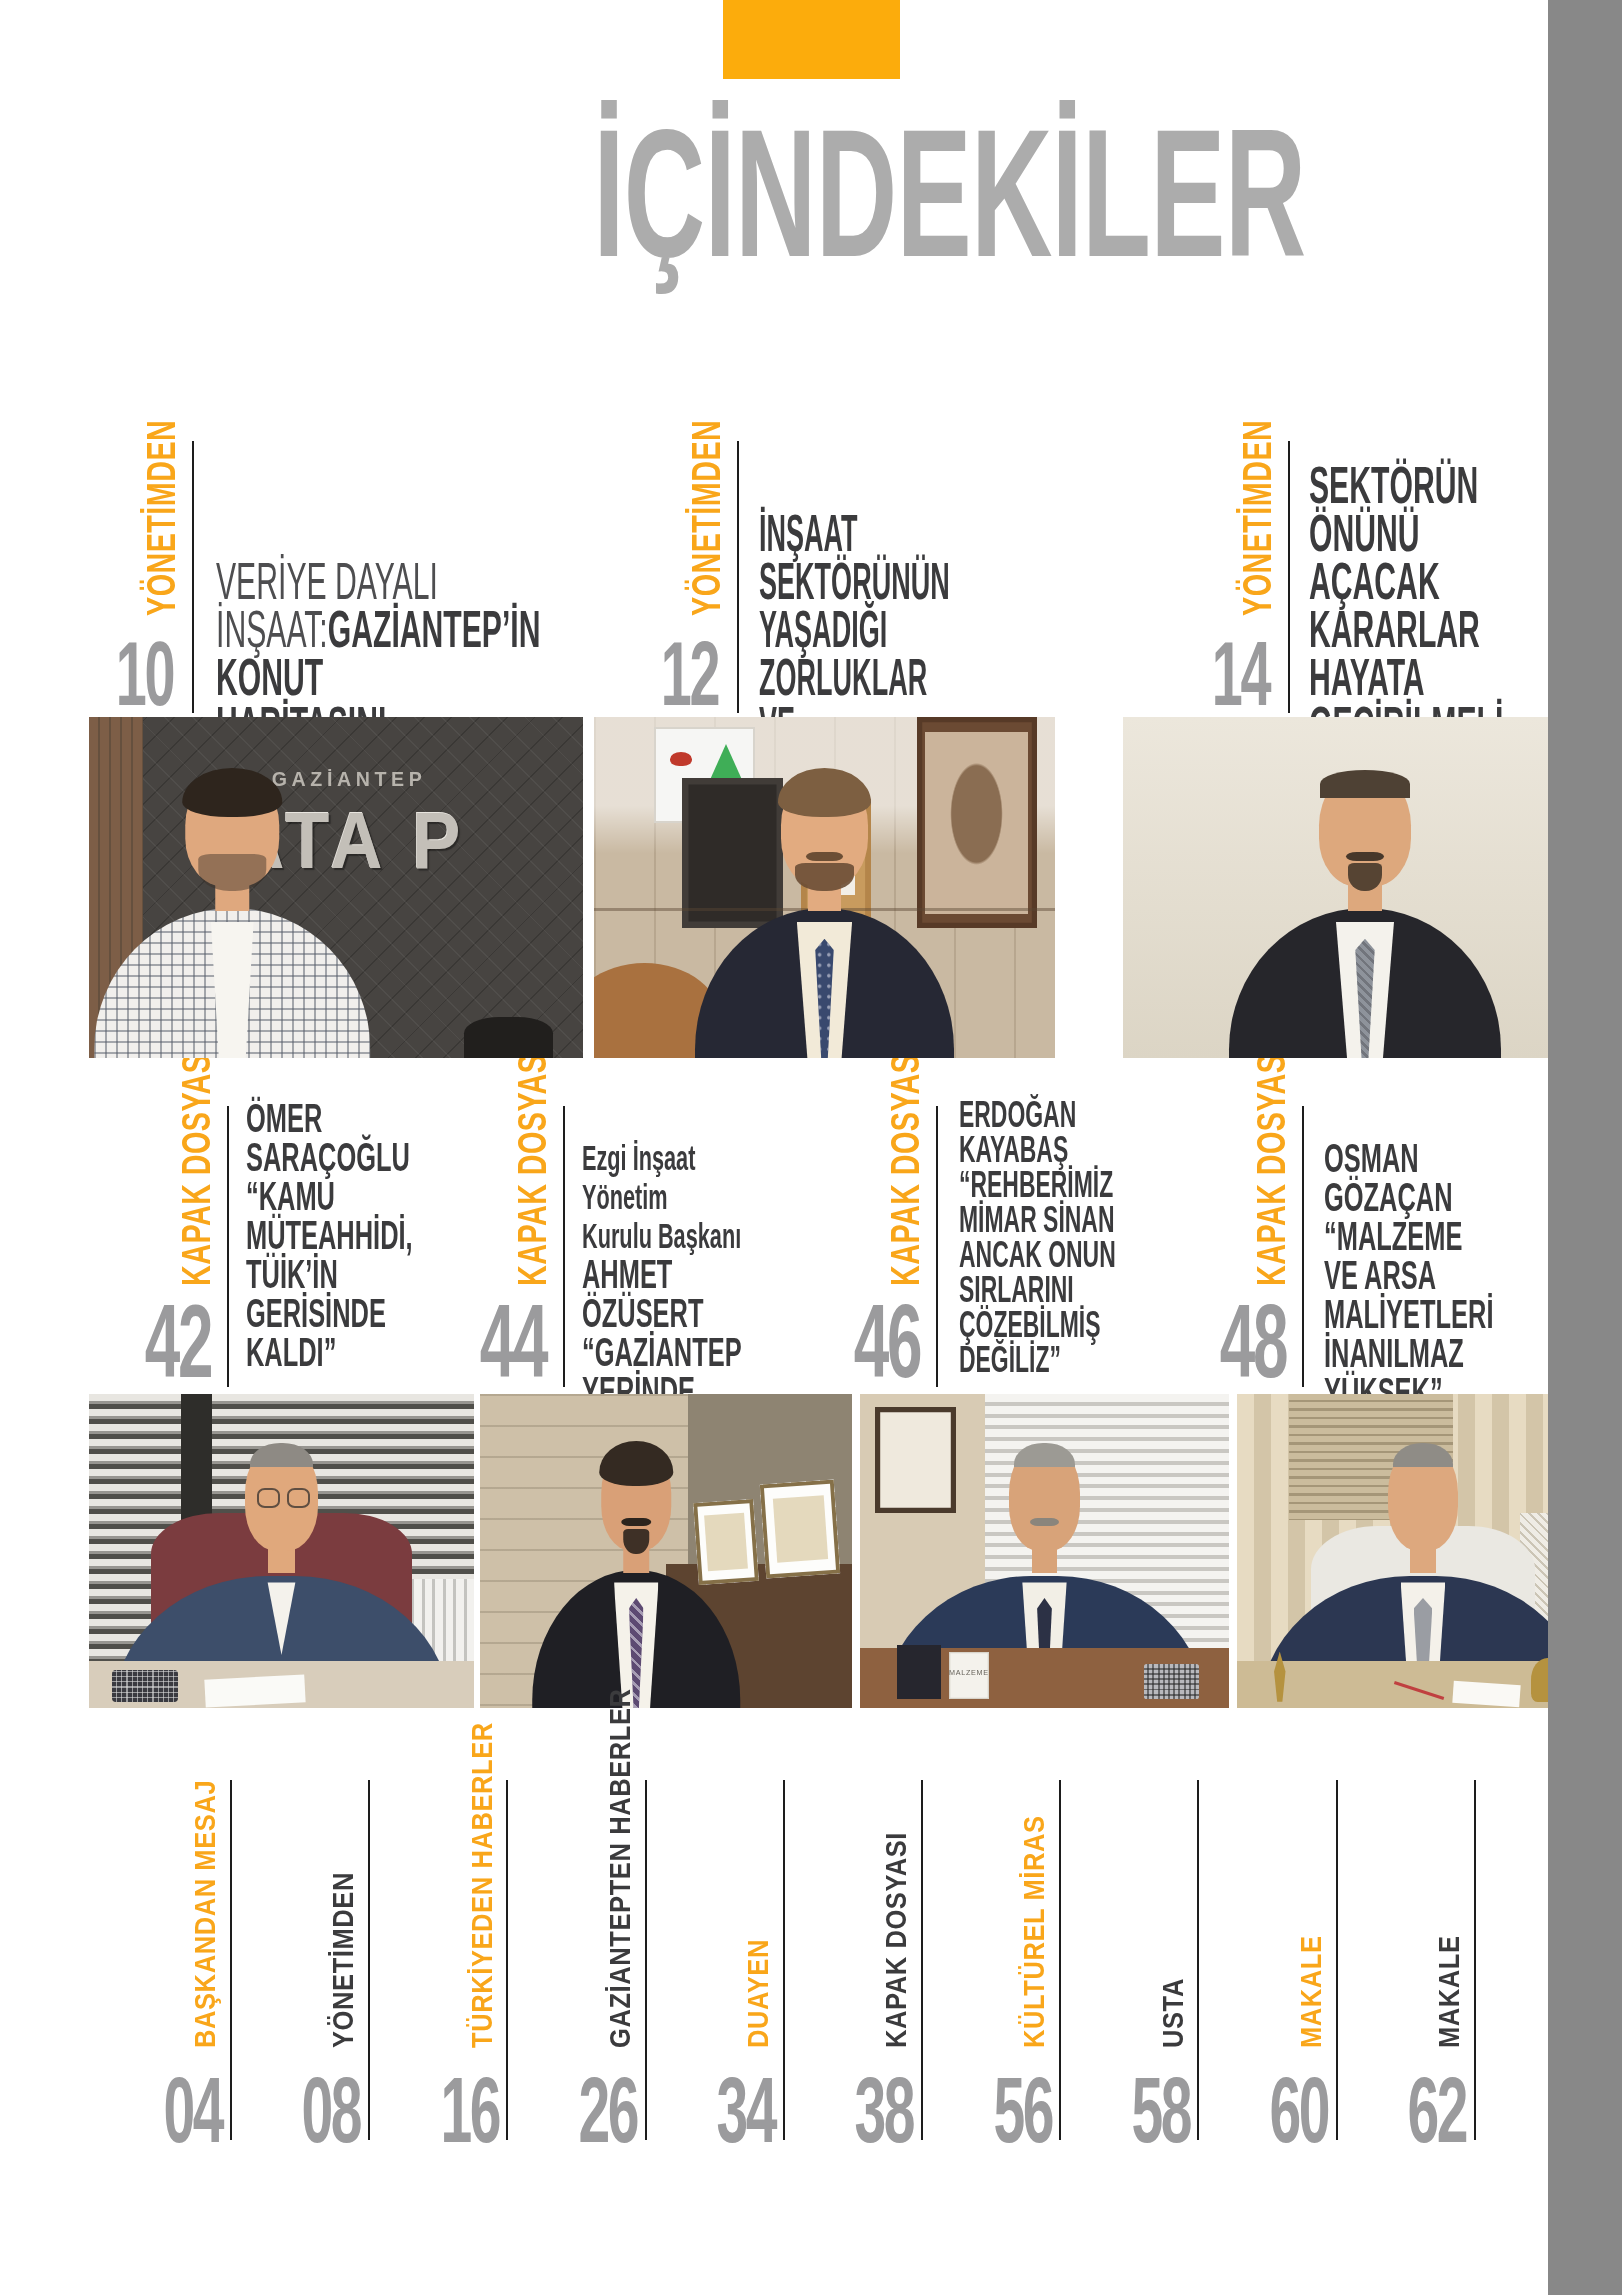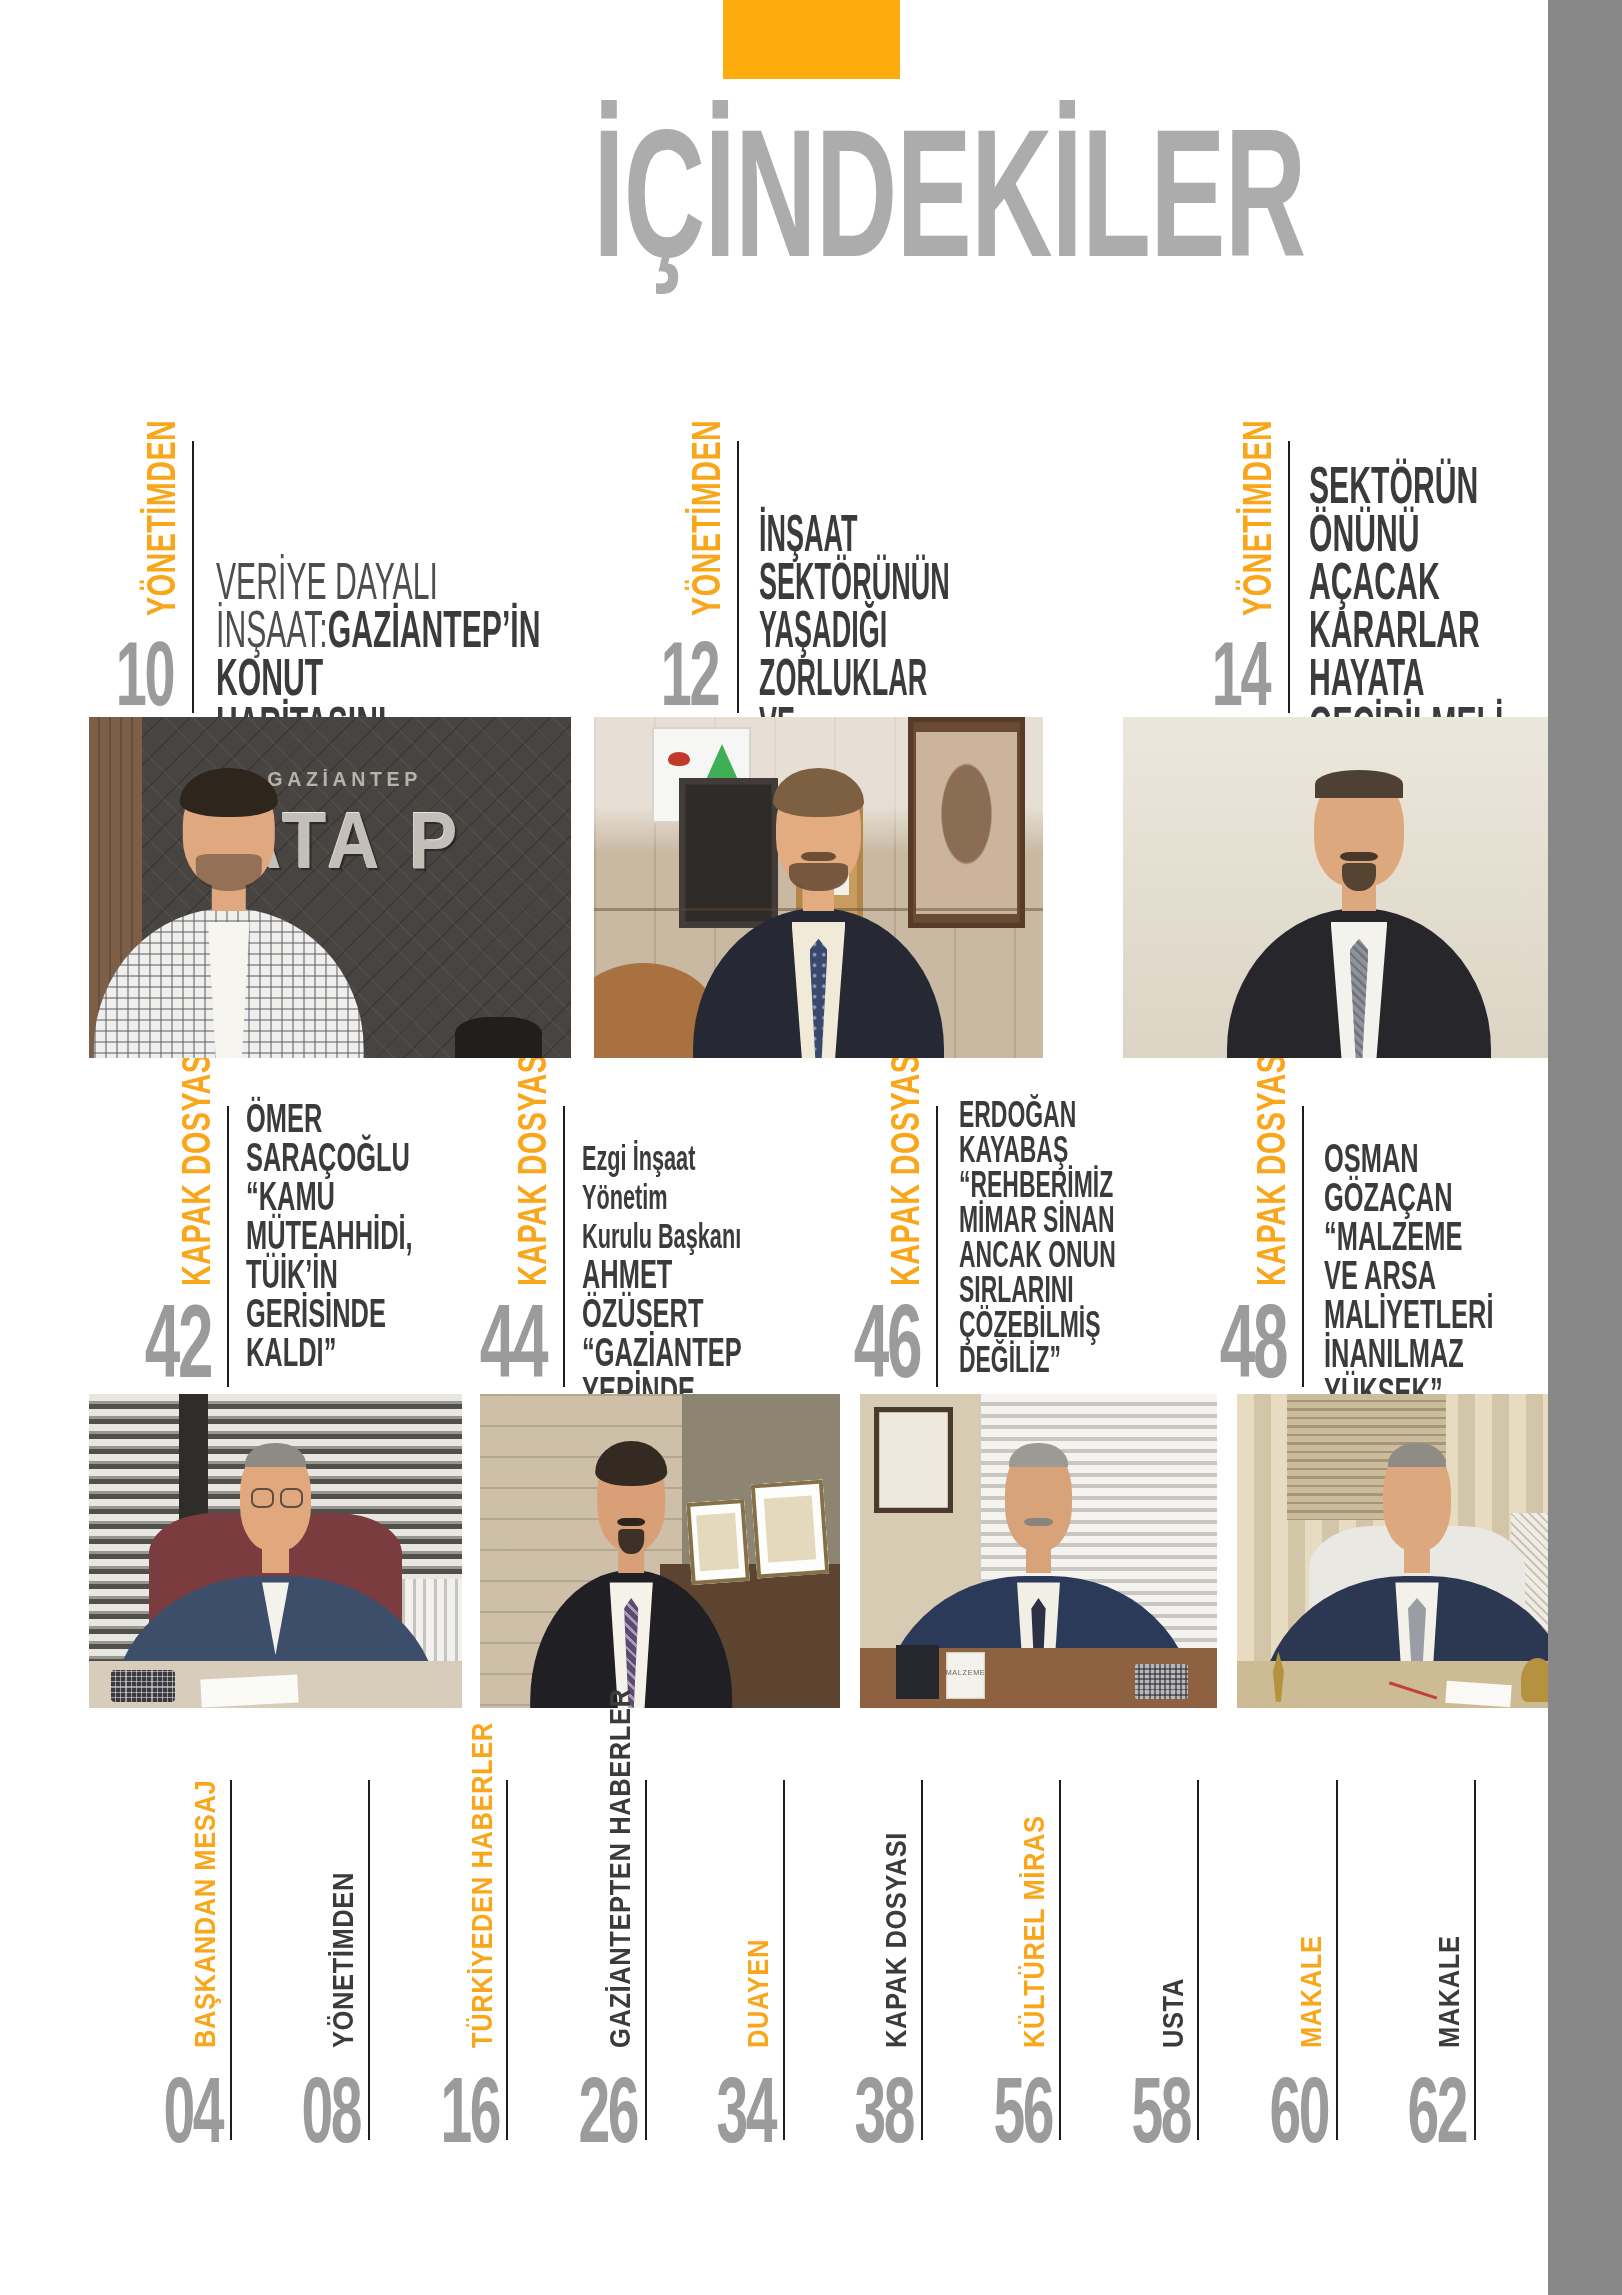--- a/index.html
+++ b/index.html
@@ -26,21 +26,21 @@
   .art-title{position:absolute;color:#3B3B3D;font-weight:700;white-space:pre-line;
       transform-origin:0 0;letter-spacing:0;}
   .t-row1{font-size:52px;line-height:48px;transform:scaleX(.58);}
   .t-row1.narrow{transform:scaleX(.52);}
   .t-row2{font-size:41px;line-height:39px;transform:scaleX(.62);}
   .t-row2.tight{font-size:37px;line-height:35px;}
   .intro-light{font-weight:400;color:#4E4E50;}
   .intro-mixed{display:block;font-size:35px;line-height:39px;text-transform:none;}
 
   
-  .photo{position:absolute;overflow:hidden;background:#ccc;}
+  .photo{position:absolute;overflow:hidden;background:#ccc;padding-left:12px;}
   .person{position:absolute;inset:0;}
   .p-body{position:absolute;bottom:-2%;left:22%;right:22%;height:46%;background:var(--suit,#222);
       border-radius:50% 50% 0 0/90% 90% 0 0;}
   .sit .p-body{left:6%;right:6%;height:44%;border-radius:46% 46% 0 0/100% 100% 0 0;}
   .p-shirt{position:absolute;bottom:-2%;left:44%;width:12%;height:42%;background:var(--shirt,#f4f2ec);
       clip-path:polygon(0 0,100% 0,80% 100%,20% 100%);}
   .p-tie{position:absolute;bottom:-2%;left:48%;width:4%;height:37%;background:var(--tie,#334);
       clip-path:polygon(50% 0,100% 9%,66% 100%,34% 100%,0 9%);}
   .p-neck{position:absolute;left:46.5%;width:7%;bottom:43%;height:10%;background:var(--skin,#e0ac85);}
   .p-head{position:absolute;left:40.5%;width:19%;top:16%;height:34%;background:var(--skin,#e0ac85);

